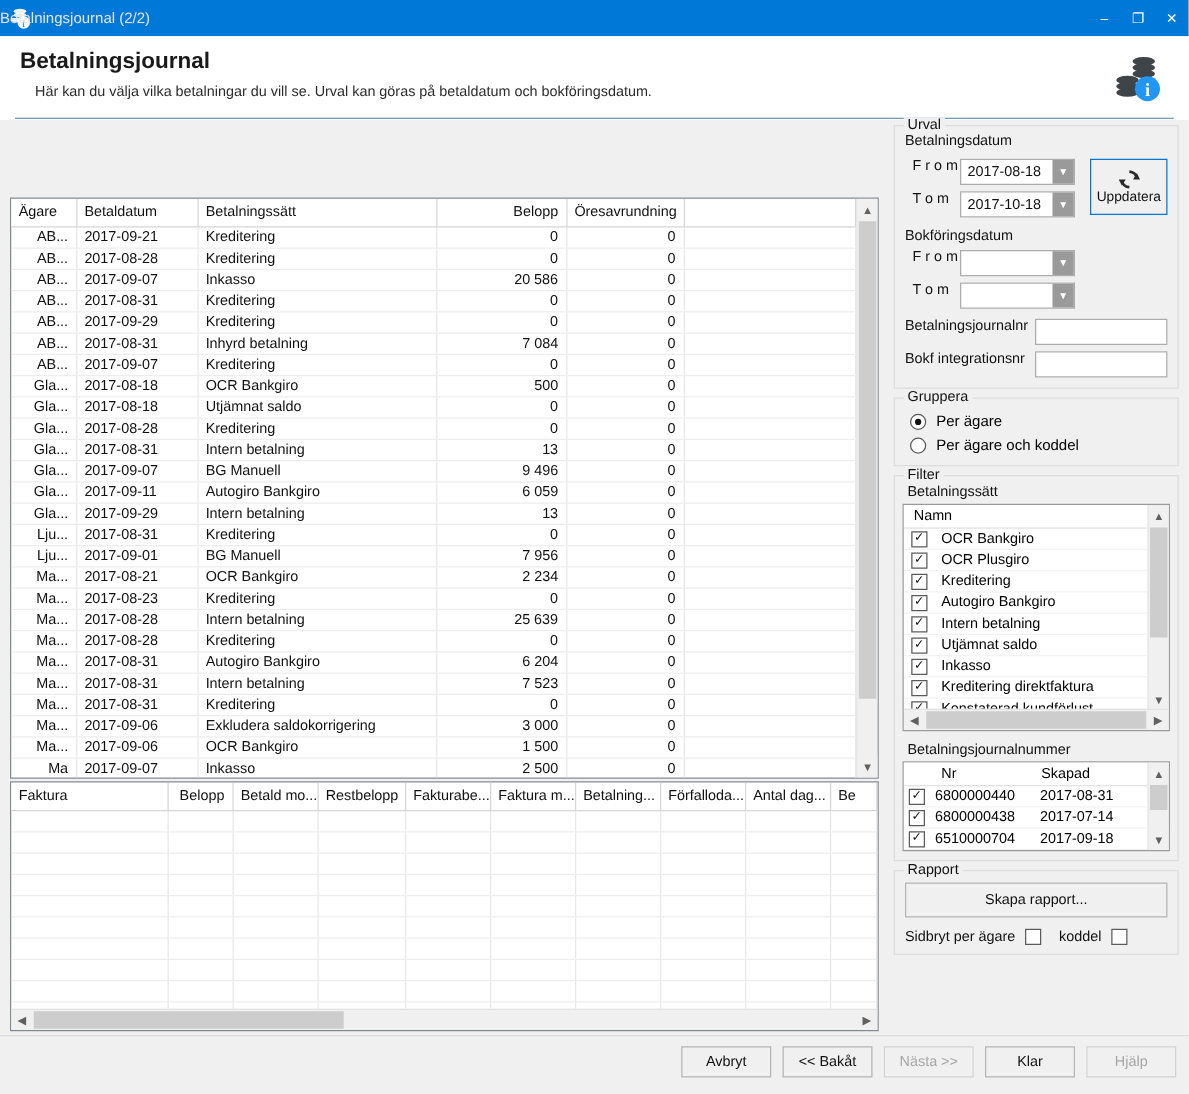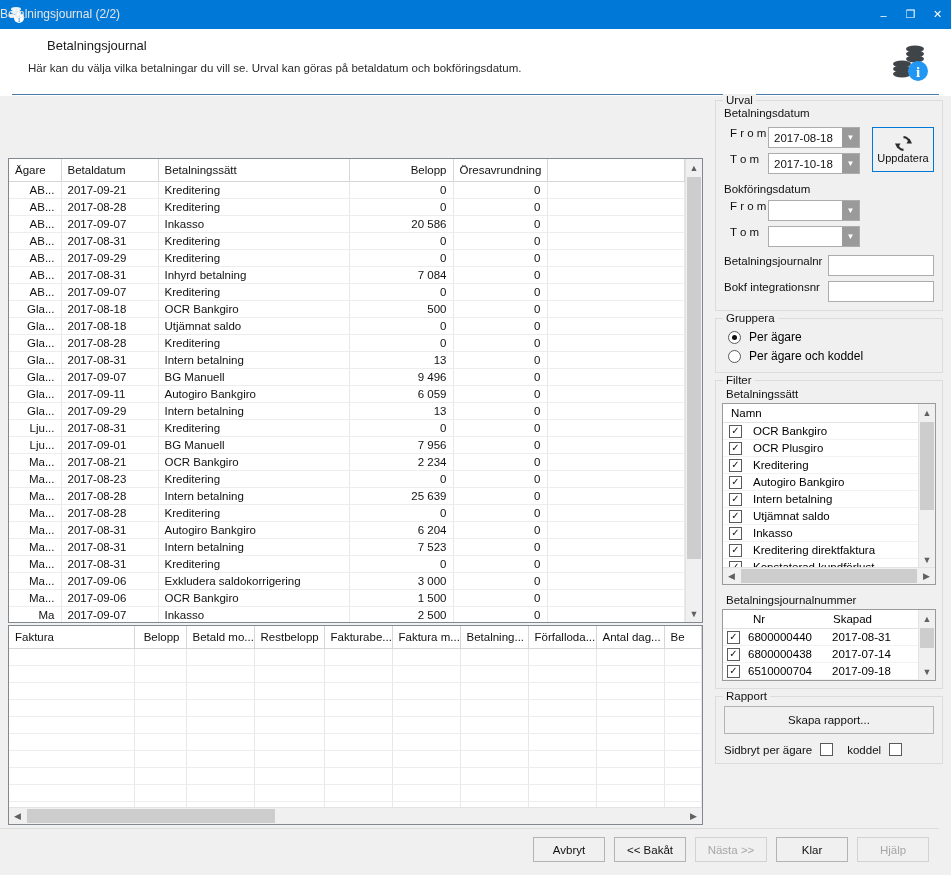--- a/index.html
+++ b/index.html
@@ -53,25 +53,24 @@
   }
 
   
   .header-band {
     height: 65px;
     background: #ffffff;
     padding: 9px 14px 0 16px;
     position: relative;
   }
   .header-title {
-    font-size: 13px;
-    font-weight: normal;
+    font-size: 18px;
+    font-weight: bold;
     color: #1a1a1a;
     margin-bottom: 9px;
-    margin-left: 31px;
   }
   .header-sub {
     font-size: 11.5px;
     color: #2b2b2b;
     padding-left: 12px;
   }
   .header-icon {
     position: absolute;
     right: 18px; top: 11px;
     width: 44px; height: 44px;
@@ -319,21 +318,21 @@
     background: #f0f0f0;
     border: 1px solid #b4b4b4;
     font-size: 11.5px;
     color: #111;
     cursor: default;
   }
 
   
   .footer {
     position: absolute;
-    left: 0; right: 12px; bottom: 0;
+    left: 0; right: 0; bottom: 0;
     height: 47px;
     background: #f0f0f0;
     border-top: 1px solid #dcdcdc;
   }
   .footer-btns {
     position: absolute;
     right: 10px; top: 8px;
     display: flex;
     gap: 9px;
   }

